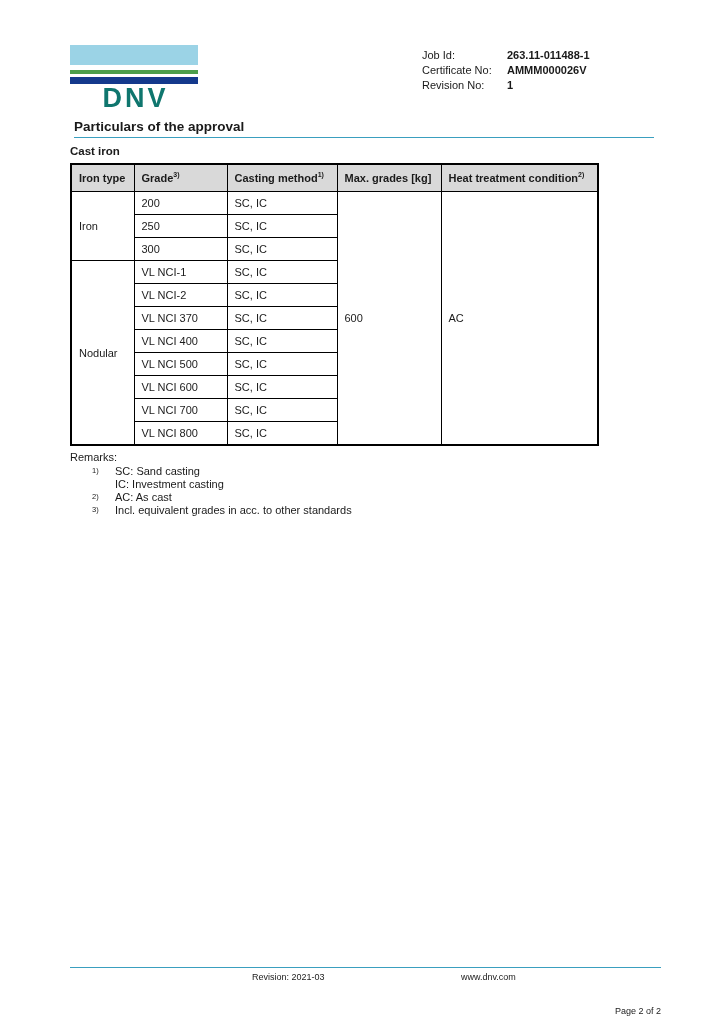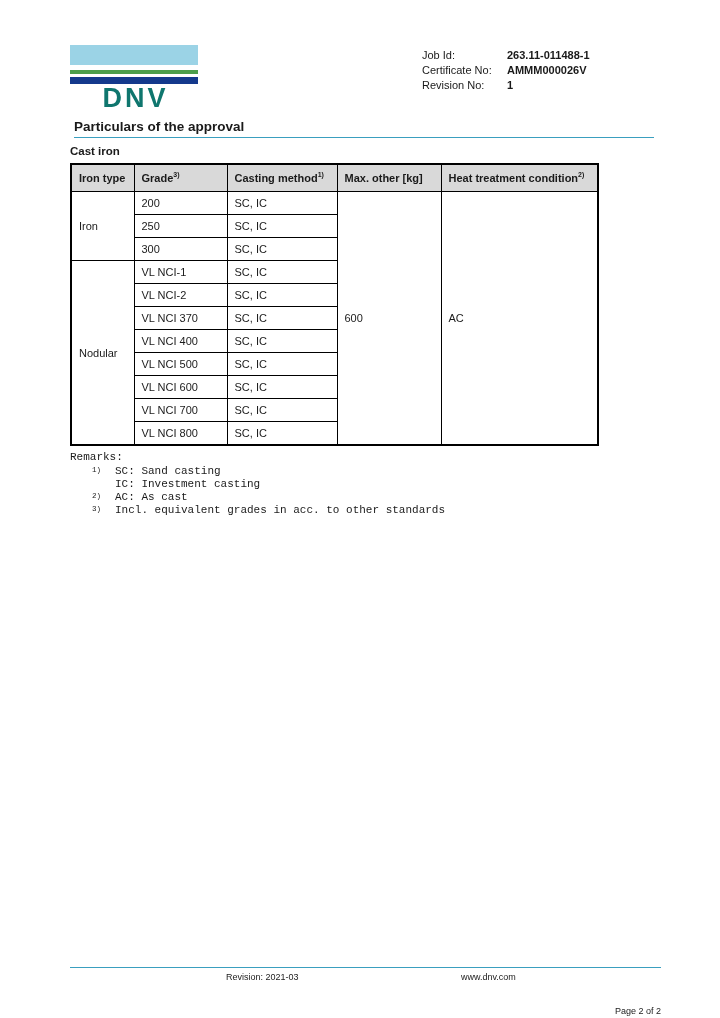--- a/index.html
+++ b/index.html
@@ -57,34 +57,34 @@
     padding: 0 2px 0 7px;
     text-align: left;
     vertical-align: middle;
     overflow: hidden;
   }
   .tbl thead th { background: #D9D9D9; height: 26px; font-weight: bold; }
   .tbl tbody td { height: 22px; font-weight: normal; }
   sup { font-size: 7px; line-height: 0; }
 
   
-  .remarks { position: absolute; left: 70px; top: 451px; font-size: 11px; line-height: 13px; font-family: Liberation Mono, monospace; }
+  .remarks { position: absolute; left: 70px; top: 451px; font-size: 11px; line-height: 13px; }
   .remarks-title { margin-bottom: 1px; }
   .remark-row { position: relative; padding-left: 45px; }
   .remark-sup { position: absolute; left: 22px; top: -1px; font-size: 7.5px; }
 
   
   .footer {
     position: absolute; left: 70px; top: 967px; width: 591px; height: 16px;
     border-top: 1.5px solid #3A9FBF;
     font-size: 9px; color: #222;
   }
   .footer span { position: absolute; top: 4px; white-space: nowrap; }
   .f-form { left: 0; margin-top: 48px; }
-  .f-rev  { left: 140px; padding-left: 16px; }
+  .f-rev  { left: 166px; padding-left: 16px; }
   .f-web  { left: 391px; }
   .f-page { right: 0; margin-top: 34px; }
 </style>
 </head>
 <body>
 
 <div class="page">
 
   <div class="logo">
     <div class="logo-bar bar-sky" style="background: rgb(155, 211, 230);"></div>
@@ -114,21 +114,21 @@
         <col style="width:93px">
         <col style="width:110px">
         <col style="width:104px">
         <col style="width:157px">
     </colgroup>
     <thead>
       <tr>
           <th style="background: rgb(217, 217, 217);">Iron type</th>
           <th style="background: rgb(217, 217, 217);">Grade<sup>3)</sup></th>
           <th style="background: rgb(217, 217, 217);">Casting method<sup>1)</sup></th>
-          <th style="background: rgb(217, 217, 217);">Max. other [kg]</th>
+          <th style="background: rgb(217, 217, 217);">Max. grades [kg]</th>
           <th style="background: rgb(217, 217, 217);">Heat treatment condition<sup>2)</sup></th>
         </tr>
     </thead>
     <tbody>
         <tr>
           <td rowspan="3">Iron</td>
           <td>200</td>
           <td>SC, IC</td>
           <td rowspan="11">600</td>
           <td rowspan="11">AC</td>

